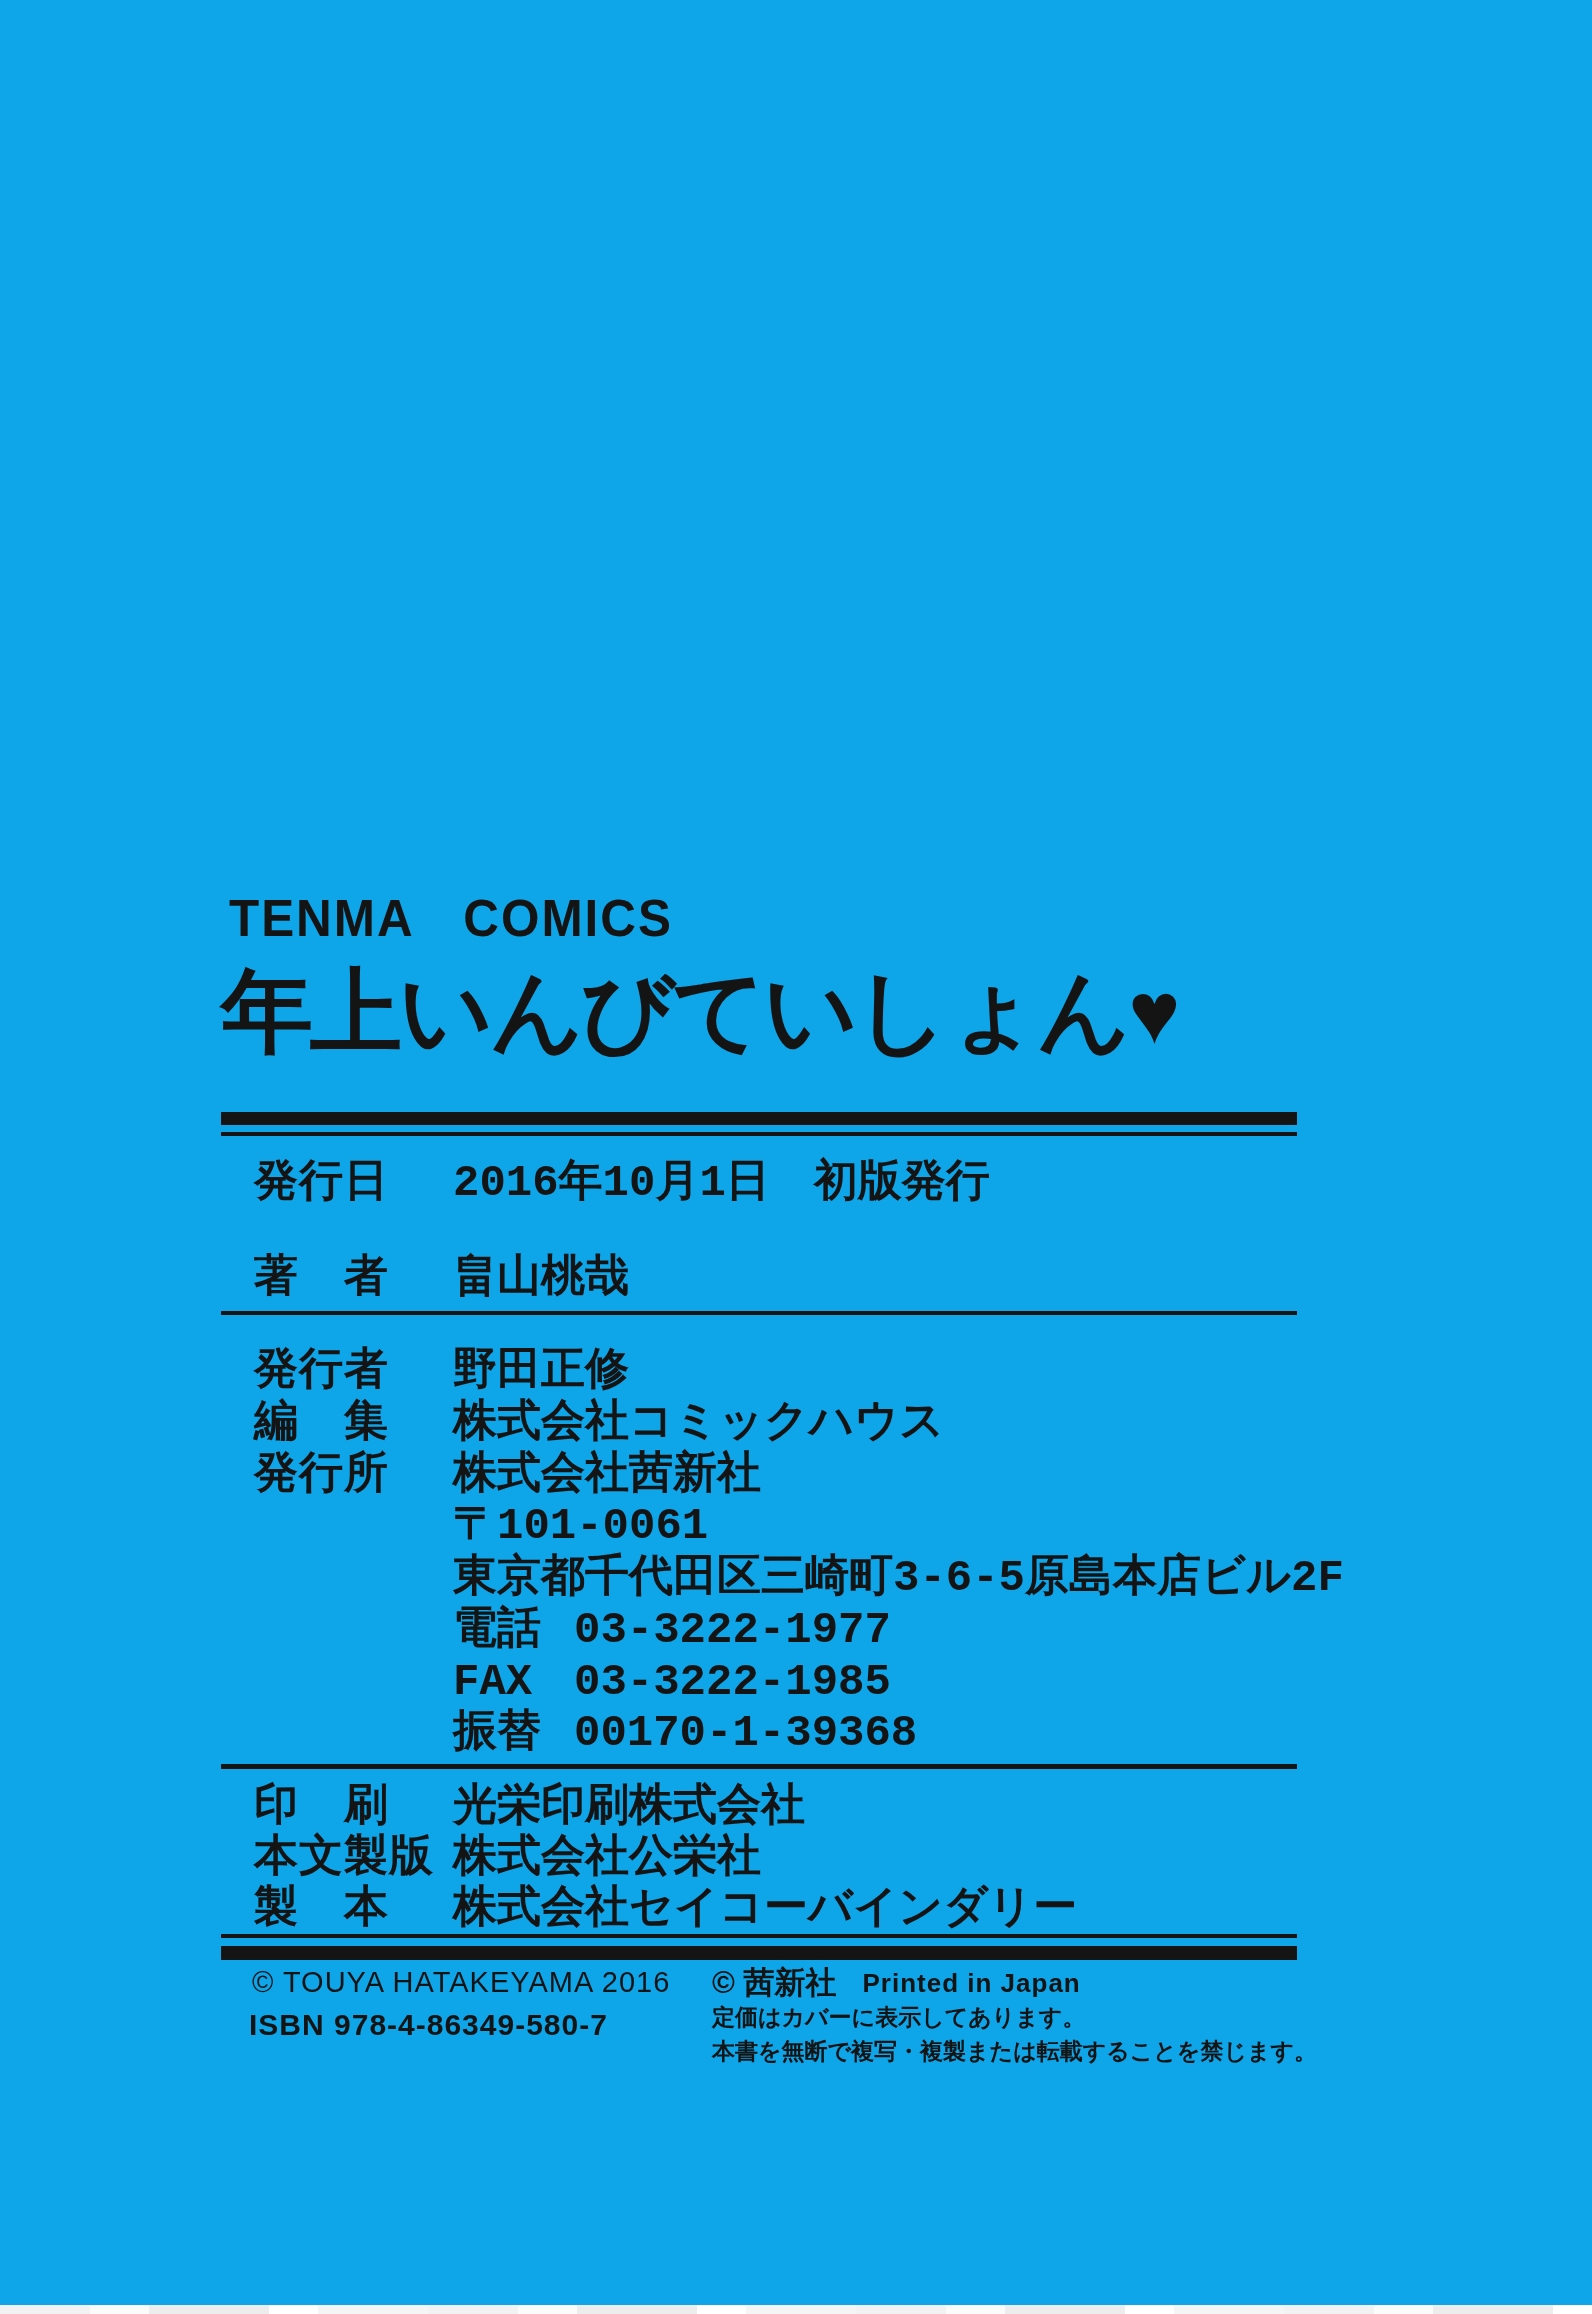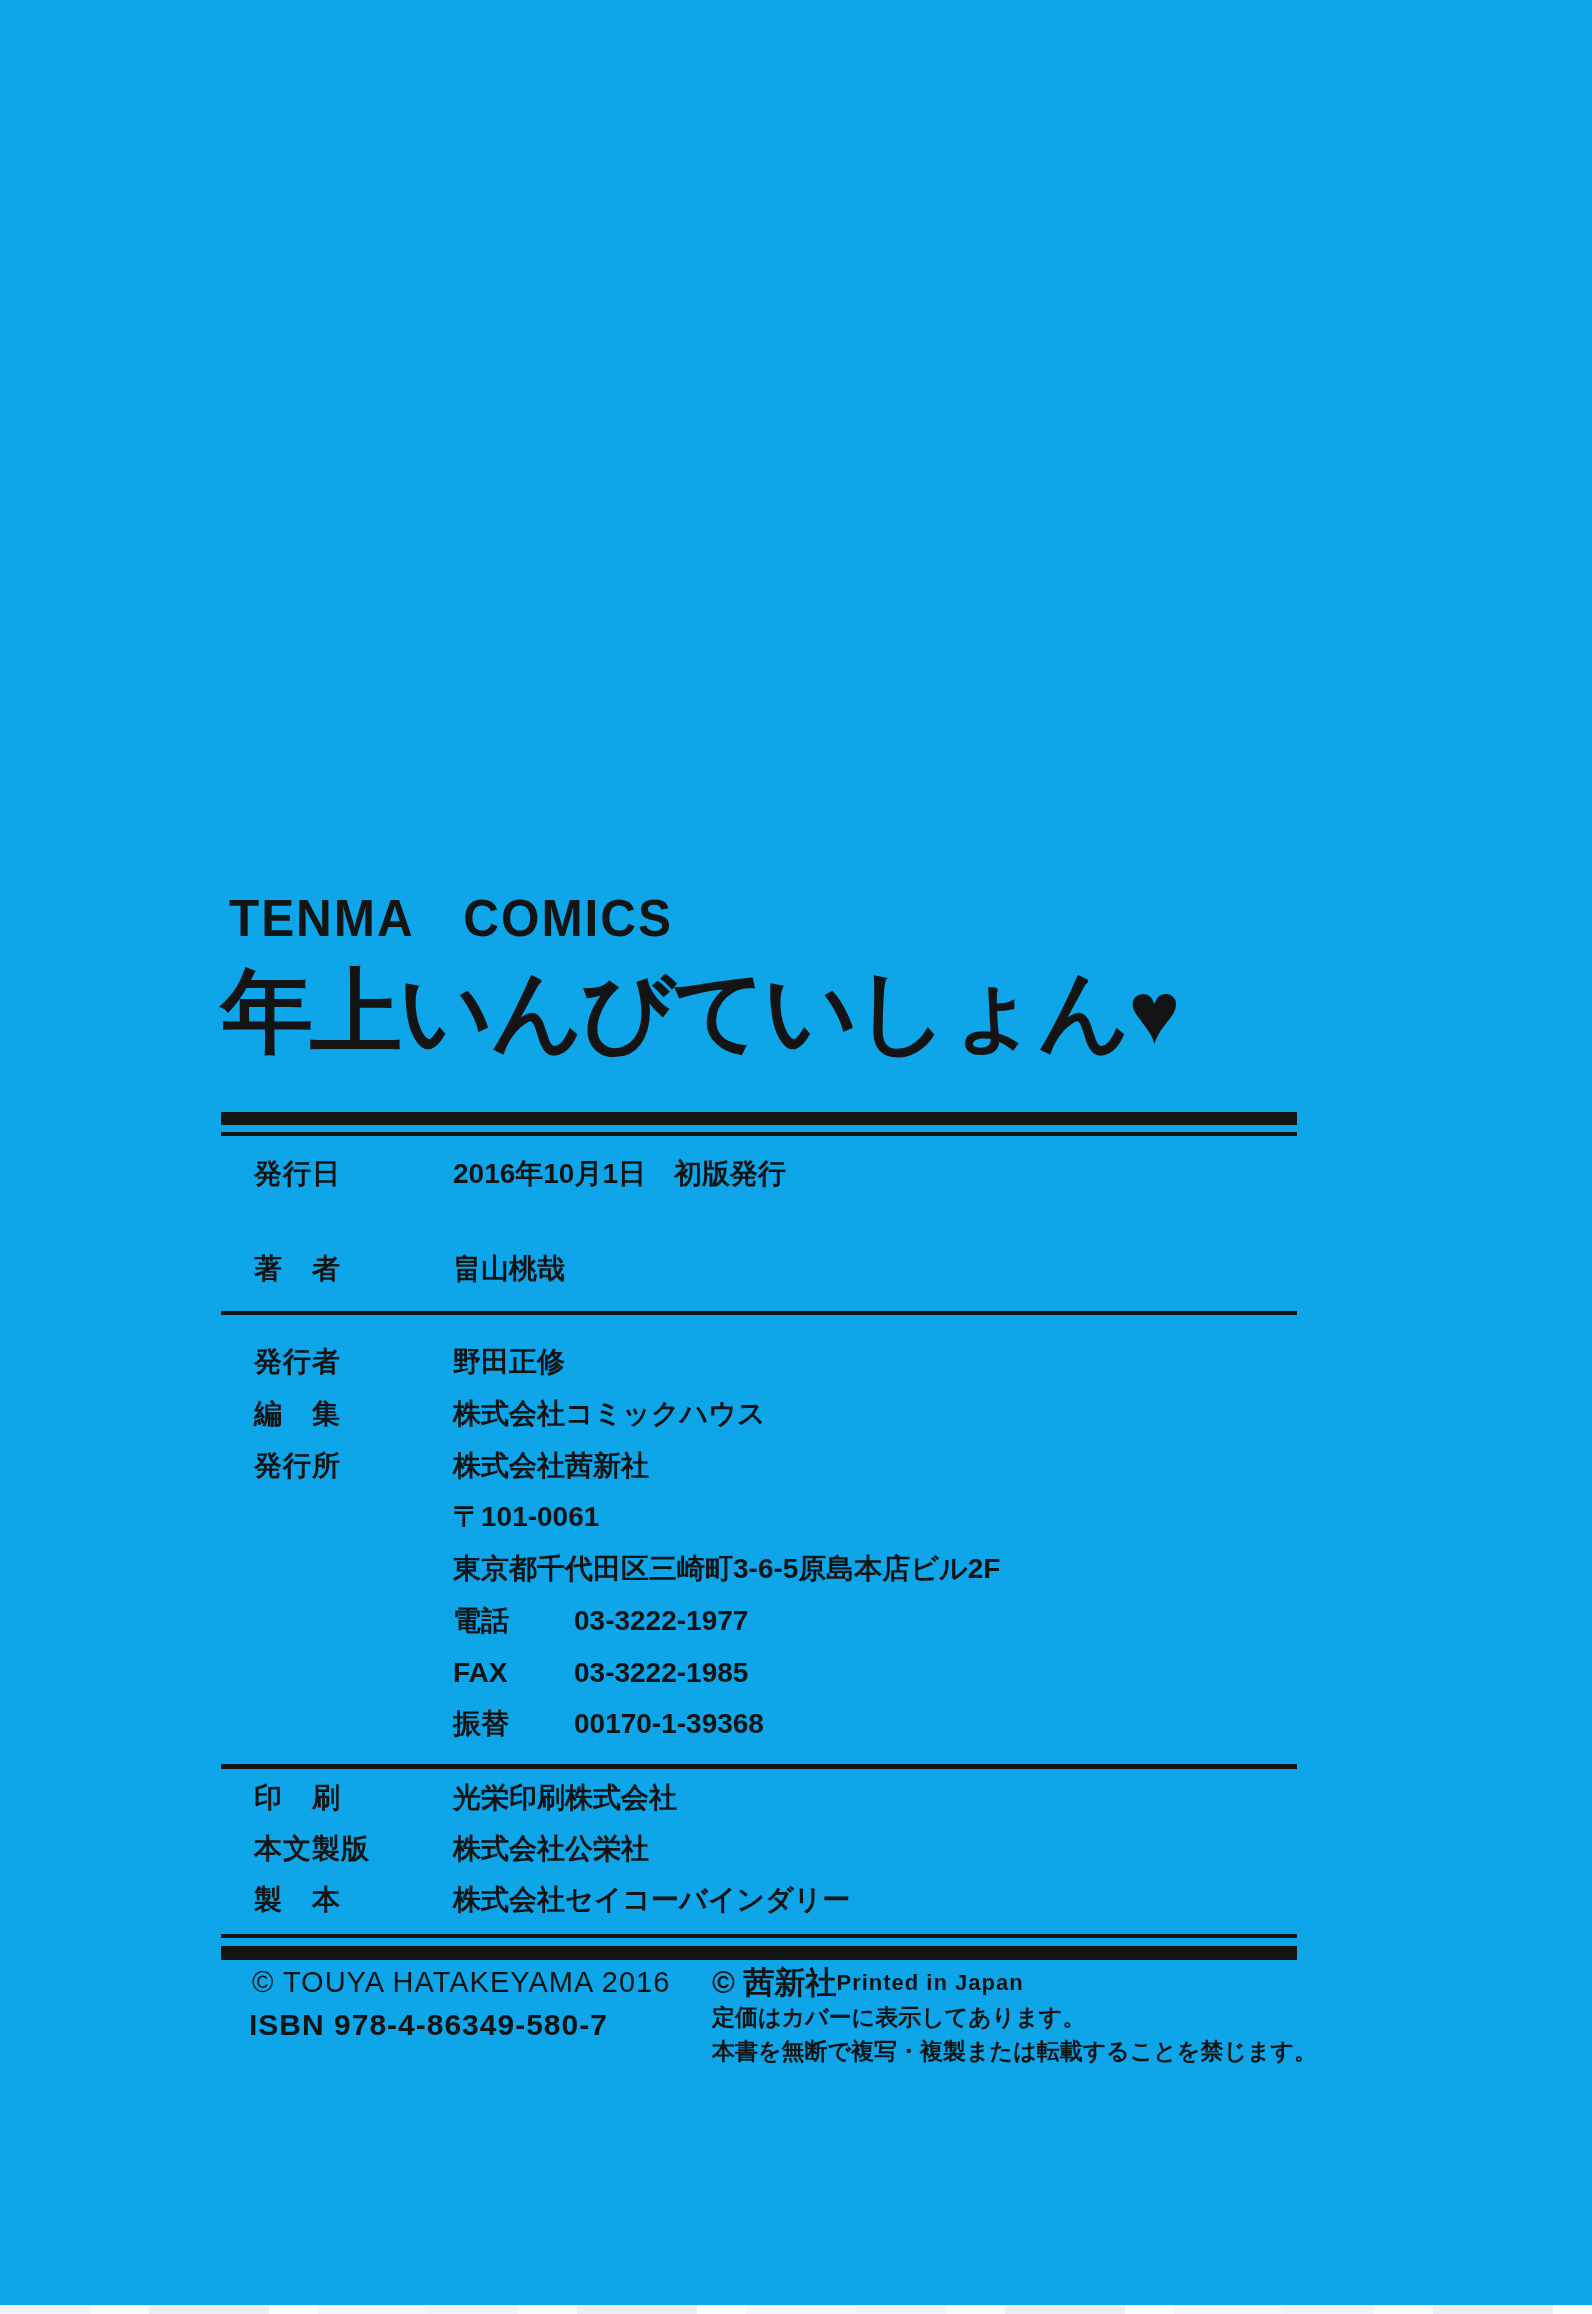--- a/index.html
+++ b/index.html
@@ -21,21 +21,21 @@
   .title .heart{font-size:88px;letter-spacing:0;}
   .rule{position:absolute;left:221px;width:1076px;background:#141414;}
   .r-title-thick{top:1112px;height:13px;}
   .r-title-thin{top:1132px;height:4px;}
   .r-sec1{top:1311px;height:4px;}
   .r-sec2{top:1764px;height:5px;}
   .r-foot-thin{top:1934px;height:4px;}
   .r-foot-thick{top:1946px;height:14px;}
   .row{
     position:absolute;left:254px;display:flex;align-items:baseline;
-    font-size:28px;font-weight:700;white-space:nowrap;line-height:1.2;
+    font-size:44px;font-weight:700;white-space:nowrap;line-height:1.2;font-family:Liberation Mono, monospace;
   }
   .row .lbl{display:inline-block;width:199px;letter-spacing:1px;}
   .row .sub{display:inline-block;width:121px;}
   .t-date{top:1157px}.t-author{top:1252px}
   .t-publisher{top:1345px}.t-editor{top:1397px}.t-office{top:1449px}
   .t-zip{top:1500px}.t-addr{top:1552px}.t-tel{top:1604px}
   .t-fax{top:1656px}.t-furikae{top:1707px}
   .t-print{top:1781px}.t-plate{top:1832px}.t-bind{top:1883px}
   .f-copy-left{
     position:absolute;left:252px;top:1966px;
@@ -43,21 +43,21 @@
   }
   .f-isbn{
     position:absolute;left:249px;top:2008px;
     font-size:30px;font-weight:700;letter-spacing:1px;white-space:nowrap;
   }
   .f-copy-right{
     position:absolute;left:712px;top:1962px;display:flex;align-items:center;
     white-space:nowrap;
   }
   .f-copy-right .pub{font-size:31px;font-weight:700;}
-  .f-copy-right .printed{font-size:22px;font-weight:700;letter-spacing:1px;}
+  .f-copy-right .printed{font-size:26px;font-weight:700;margin-left:26px;letter-spacing:1px;}
   .f-notes{
     position:absolute;left:712px;top:2000px;
     font-size:23px;font-weight:700;line-height:34px;white-space:nowrap;
   }
   .scan-edge{
     position:absolute;left:0;bottom:0;width:1592px;height:9px;
     background:repeating-linear-gradient(90deg,
       #f2f2f2 0 90px,#fbfbfb 90px 149px,#ededed 149px 269px,
       #ffffff 269px 318px,#f5f5f5 318px 428px);
   }

